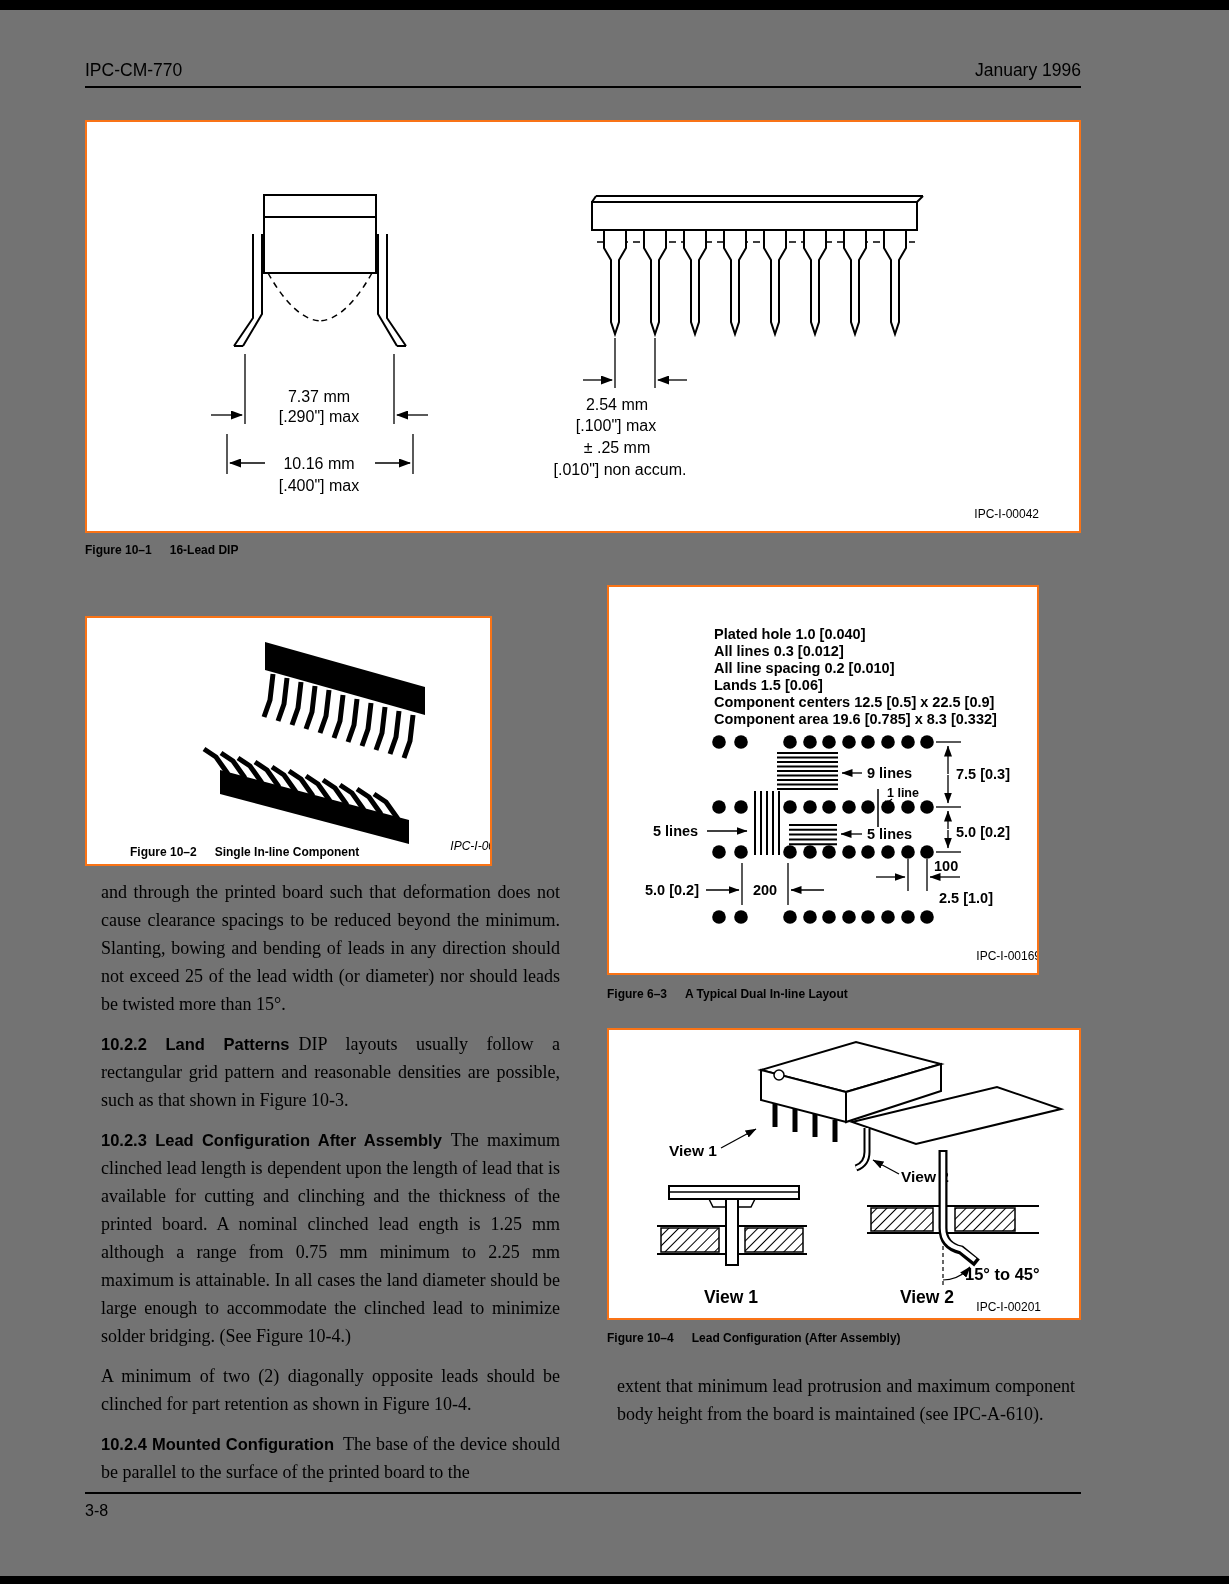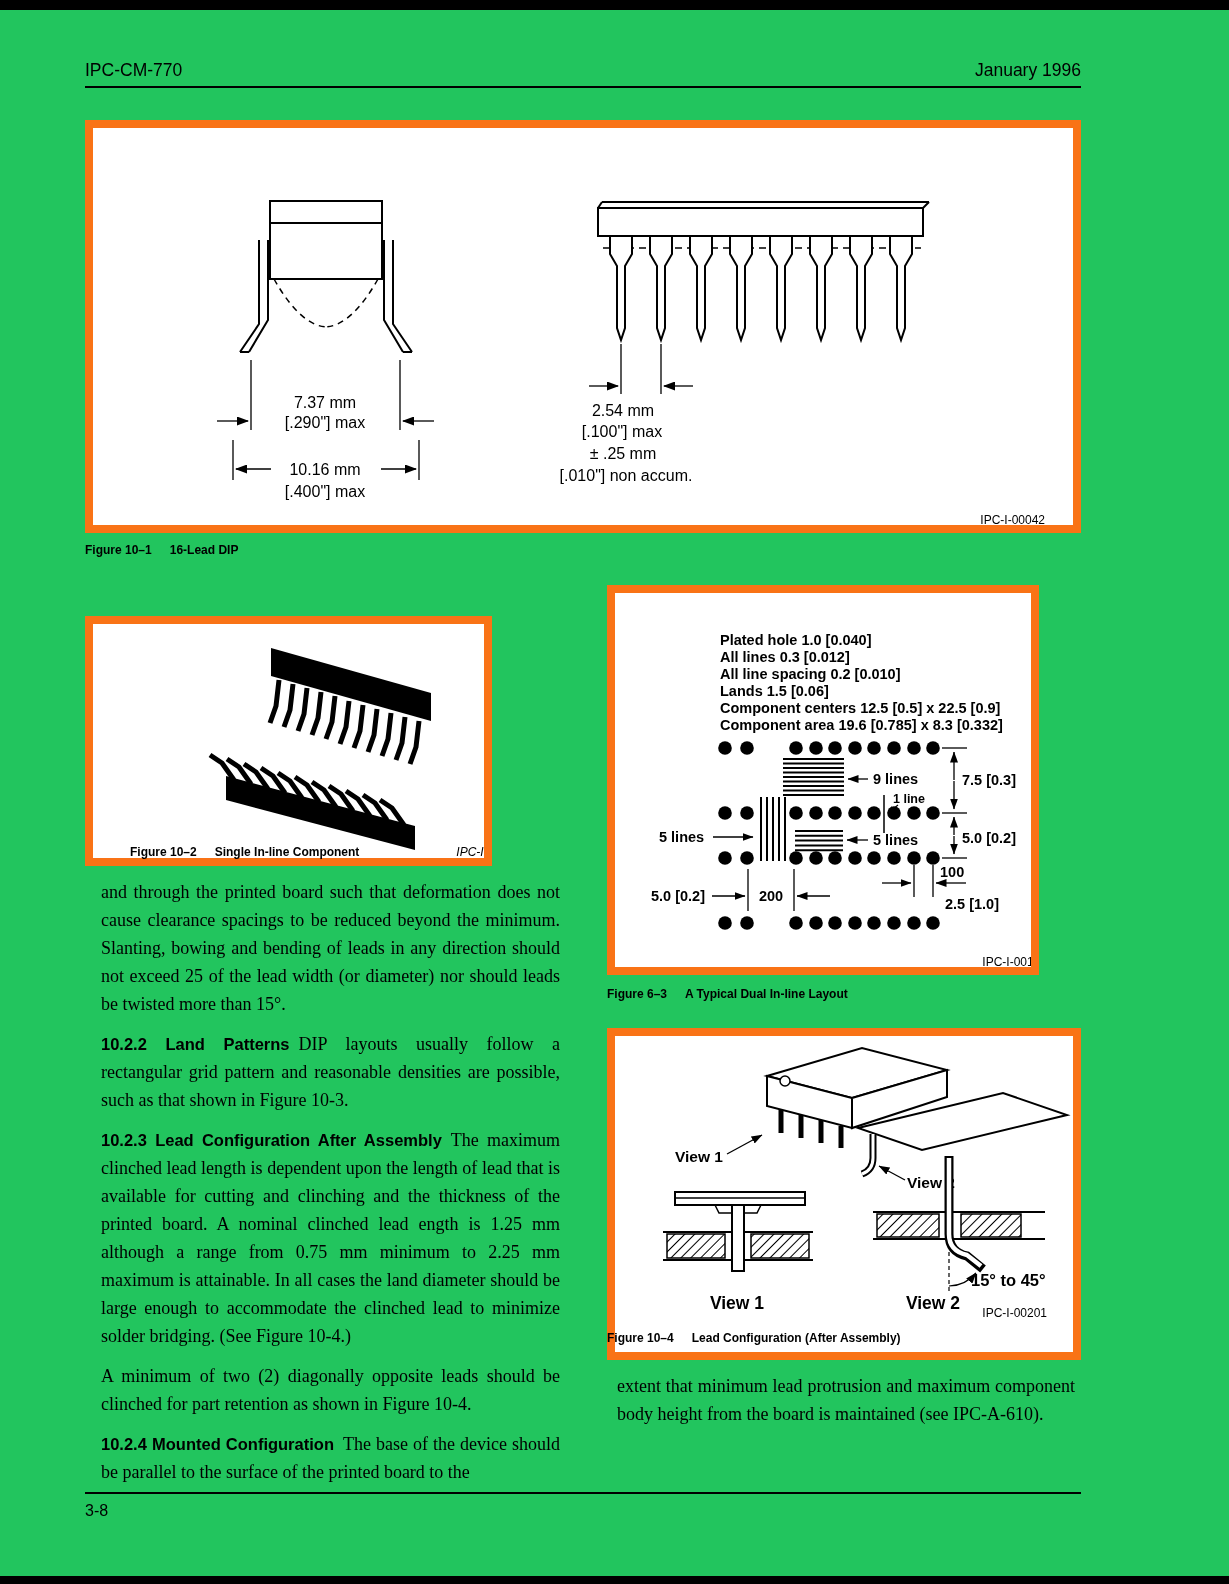--- a/index.html
+++ b/index.html
@@ -1,42 +1,42 @@
 <!DOCTYPE html>
 <html><head>
 <meta charset="utf-8">
 <style>
   * { box-sizing: border-box; margin: 0; padding: 0; }
   html, body { background: #888; }
   .page {
     position: relative;
     width: 1229px;
     height: 1584px;
-    background: #22c55e;
+    background: #737373;
     font-family: "Liberation Serif", serif;
     color: #000;
     overflow: hidden;
     margin: 0 auto;
   }
   .scan-bar { position: absolute; left: 0; width: 100%; background: #000; }
   .scan-top { top: 0; height: 10px; }
   .scan-bottom { bottom: 0; height: 8px; }
 
   .header {
     position: absolute; top: 60px; left: 85px; width: 996px;
     display: flex; justify-content: space-between;
     font-family: "Liberation Sans", sans-serif; font-size: 17.5px;
   }
   .header-rule { position: absolute; top: 86px; left: 85px; width: 996px; height: 2px; background: #000; }
 
-  .figbox { position: absolute; border: 8px solid #f97316; background: #fff; overflow: hidden; }
+  .figbox { position: absolute; border: 2px solid #f97316; background: #fff; overflow: hidden; }
   .fig1 { top: 120px; left: 85px;  width: 996px; height: 413px; }
   .fig2 { top: 616px; left: 85px;  width: 407px; height: 250px; font-style: italic; }
   .fig3 { top: 585px; left: 607px; width: 432px; height: 390px; }
-  .fig4 { top: 1028px; left: 607px; width: 474px; height: 332px; }
+  .fig4 { top: 1028px; left: 607px; width: 474px; height: 292px; }
 
   .caption {
     position: absolute;
     font-family: "Liberation Sans", sans-serif; font-weight: bold; font-size: 12px;
     white-space: nowrap;
   }
   .cap1 { top: 543px; left: 85px; }
   .cap2 { top: 845px; left: 85px; margin-left: 45px; }
   .cap3 { top: 987px; left: 607px; }
   .cap4 { top: 1331px; left: 607px; }

